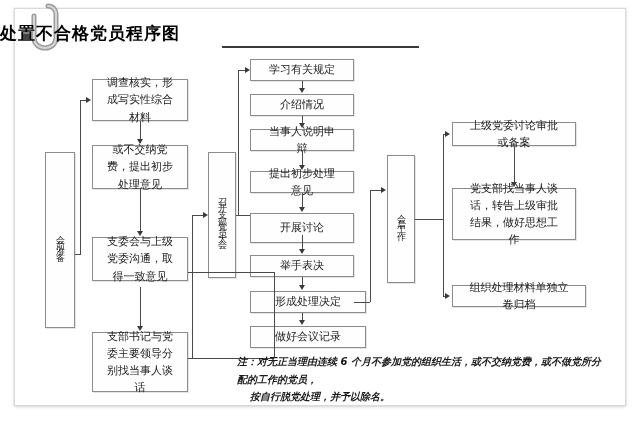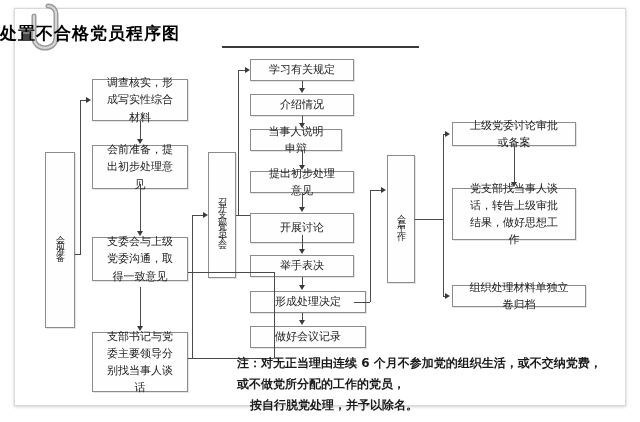--- a/index.html
+++ b/index.html
@@ -88,24 +88,25 @@
   }
   .arw.right {
     border-top: 3.5px solid transparent;
     border-bottom: 3.5px solid transparent;
     border-left: 5px solid #3a3a3a;
   }
   .note {
     position: absolute;
     left: 237px; top: 353px;
     width: 372px;
-    font-size: 12px;
+    font-size: 10px;
     line-height: 1.75;
     color: #1a1a1a;
     font-weight: bold;
+    font-style: italic;
   }
   .note .l2 { display: block; padding-left: 13px; }
 </style>
 </head>
 <body>
 
 <div id="page">
 
   <div class="sheet"></div>
 
@@ -118,31 +119,31 @@
   <div class="title-rule"></div>
 
   <div class="box vert" style="left:45px; top:152px; width:30px; height:176px;">会前准备</div>
 
   <div class="box vert" style="left:208px; top:152px; width:28px; height:126px;">召开支部党员大会</div>
 
   <div class="box vert" style="left:387px; top:155px; width:28px; height:128px;">会后工作</div>
 
   <div class="box" style="left:92px; top:79px; width:96px; height:42px;">调查核实，形成写实性综合材料</div>
 
-  <div class="box" style="left:92px; top:145px; width:96px; height:44px;">会前准备，提出初步处理意见</div>
+  <div class="box" style="left:92px; top:145px; width:96px; height:44px;">或不交纳党费，提出初步处理意见</div>
 
   <div class="box" style="left:92px; top:237px; width:96px; height:44px;">支委会与上级党委沟通，取得一致意见</div>
 
   <div class="box" style="left:92px; top:332px; width:96px; height:60px;">支部书记与党委主要领导分别找当事人谈话</div>
 
   <div class="box" style="left:250px; top:59px; width:104px; height:22px;">学习有关规定</div>
 
   <div class="box" style="left:250px; top:94px; width:104px; height:22px;">介绍情况</div>
 
-  <div class="box" style="left:250px; top:129px; width:92px; height:22px;">当事人说明申辩</div>
+  <div class="box" style="left:250px; top:129px; width:104px; height:22px;">当事人说明申辩</div>
 
   <div class="box" style="left:250px; top:171px; width:104px; height:22px;">提出初步处理意见</div>
 
   <div class="box" style="left:250px; top:213px; width:104px; height:30px;">开展讨论</div>
 
   <div class="box" style="left:250px; top:255px; width:104px; height:22px;">举手表决</div>
 
   <div class="box" style="left:250px; top:291px; width:116px; height:22px;">形成处理决定</div>
 
   <div class="box" style="left:250px; top:326px; width:116px; height:22px;">做好会议记录</div>

